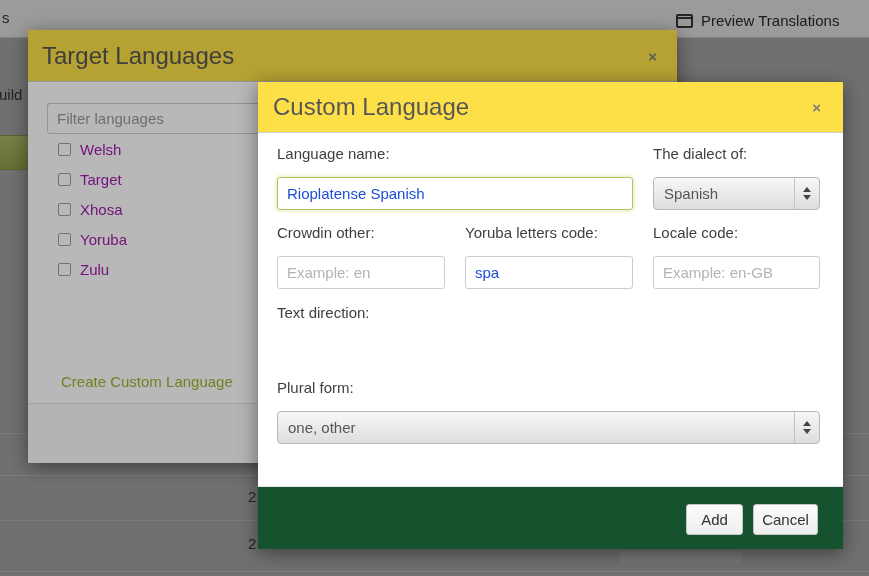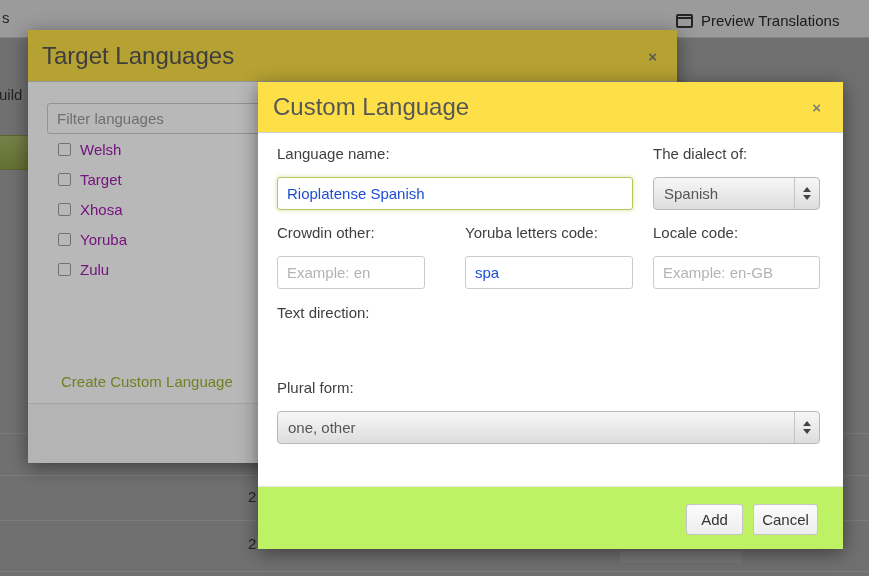--- a/index.html
+++ b/index.html
@@ -64,21 +64,21 @@
   .sel-arrows { width:25px; align-self:stretch; border-left:1px solid #c3c3c3; display:flex; flex-direction:column; align-items:center; justify-content:center; gap:3px; flex:none; }
   .arr-up { width:0; height:0; border-left:4px solid transparent; border-right:4px solid transparent; border-bottom:5px solid #444; }
   .arr-dn { width:0; height:0; border-left:4px solid transparent; border-right:4px solid transparent; border-top:5px solid #444; }
 
   .radio-row { position:absolute; left:19px; top:343px; display:flex; align-items:center; font-size:15px; color:#3f3f3f; }
   .radio { width:14px; height:14px; border-radius:50%; border:1px solid #8f8f8f; background:#fdfdfd; position:relative; margin-right:7px; flex:none; cursor:pointer; }
   .radio.checked { border-color:#4a7ab8; }
   .radio.checked::after { content:""; position:absolute; left:3px; top:3px; width:6px; height:6px; border-radius:50%; background:var(--radio,#2f63b0); }
   .radio-gap { width:22px; }
 
-  .c-footer { position:absolute; left:0; right:0; bottom:0; height:63px; border-top:1px solid #e5e5e5; background:#bef264;margin-top:20px; }
+  .c-footer { position:absolute; left:0; right:0; bottom:0; height:63px; border-top:1px solid #e5e5e5; background:#14532d;margin-top:20px; }
   .btn { position:absolute; height:31px; border:1px solid #c5c5c5; border-radius:3px; background:linear-gradient(#fbfbfb,#eee);
          font-size:15px; color:#333; font-family:inherit; cursor:pointer; }
   .btn-add { left:428px; top:17px; width:57px; }
   .btn-cancel { left:495px; top:17px; width:65px; }
 </style>
 </head>
 <body>
 
 <div class="stage">
 
@@ -152,21 +152,21 @@
     <span class="fld-label" style="left:395px; top:63px">The dialect of:</span>
     <div class="sel" style="left:395px; top:95px; width:167px">
       <span class="sel-text">Spanish</span>
       <span class="sel-arrows">
           <span class="arr-up"></span>
           <span class="arr-dn"></span>
         </span>
     </div>
 
     <span class="fld-label" style="left:19px; top:142px">Crowdin other:</span>
-    <input class="txt" style="left: 19px; top: 174px; width: 148px;" placeholder="Example: en">
+    <input class="txt" style="left: 19px; top: 174px; width: 168px;" placeholder="Example: en">
 
     <span class="fld-label" style="left:207px; top:142px">Yoruba letters code:</span>
     <input class="txt" style="left: 207px; top: 174px; width: 168px;" value="spa">
 
     <span class="fld-label" style="left:395px; top:142px">Locale code:</span>
     <input class="txt" style="left: 395px; top: 174px; width: 167px;" placeholder="Example: en-GB">
 
     <span class="fld-label" style="left:19px; top:222px">Text direction:</span>
     <div class="radio-row">
       <span class="radio checked"></span>

